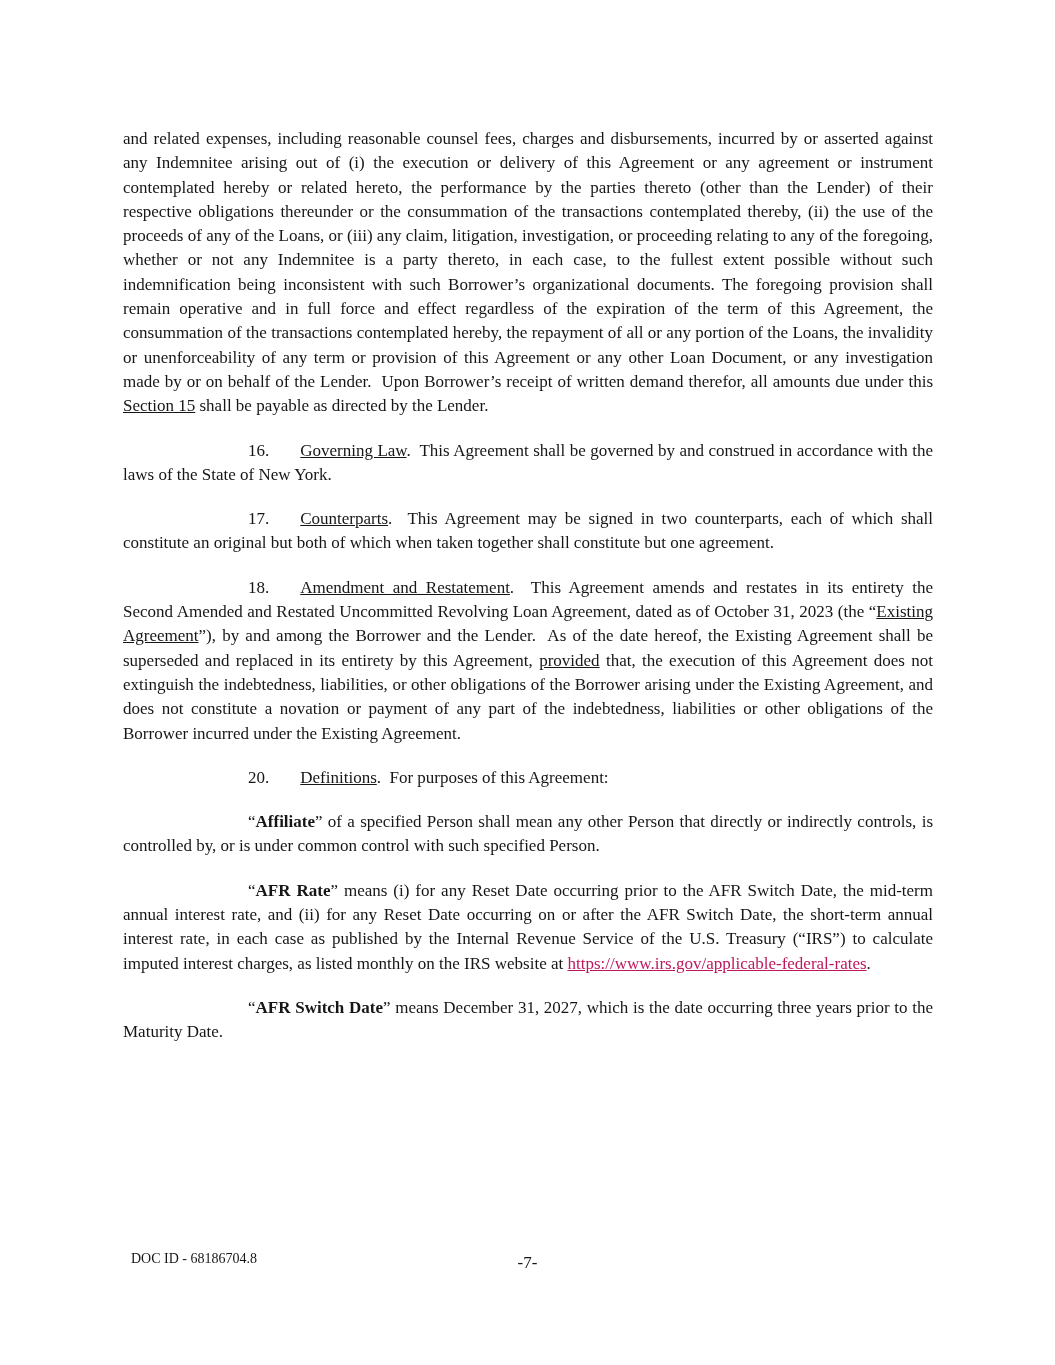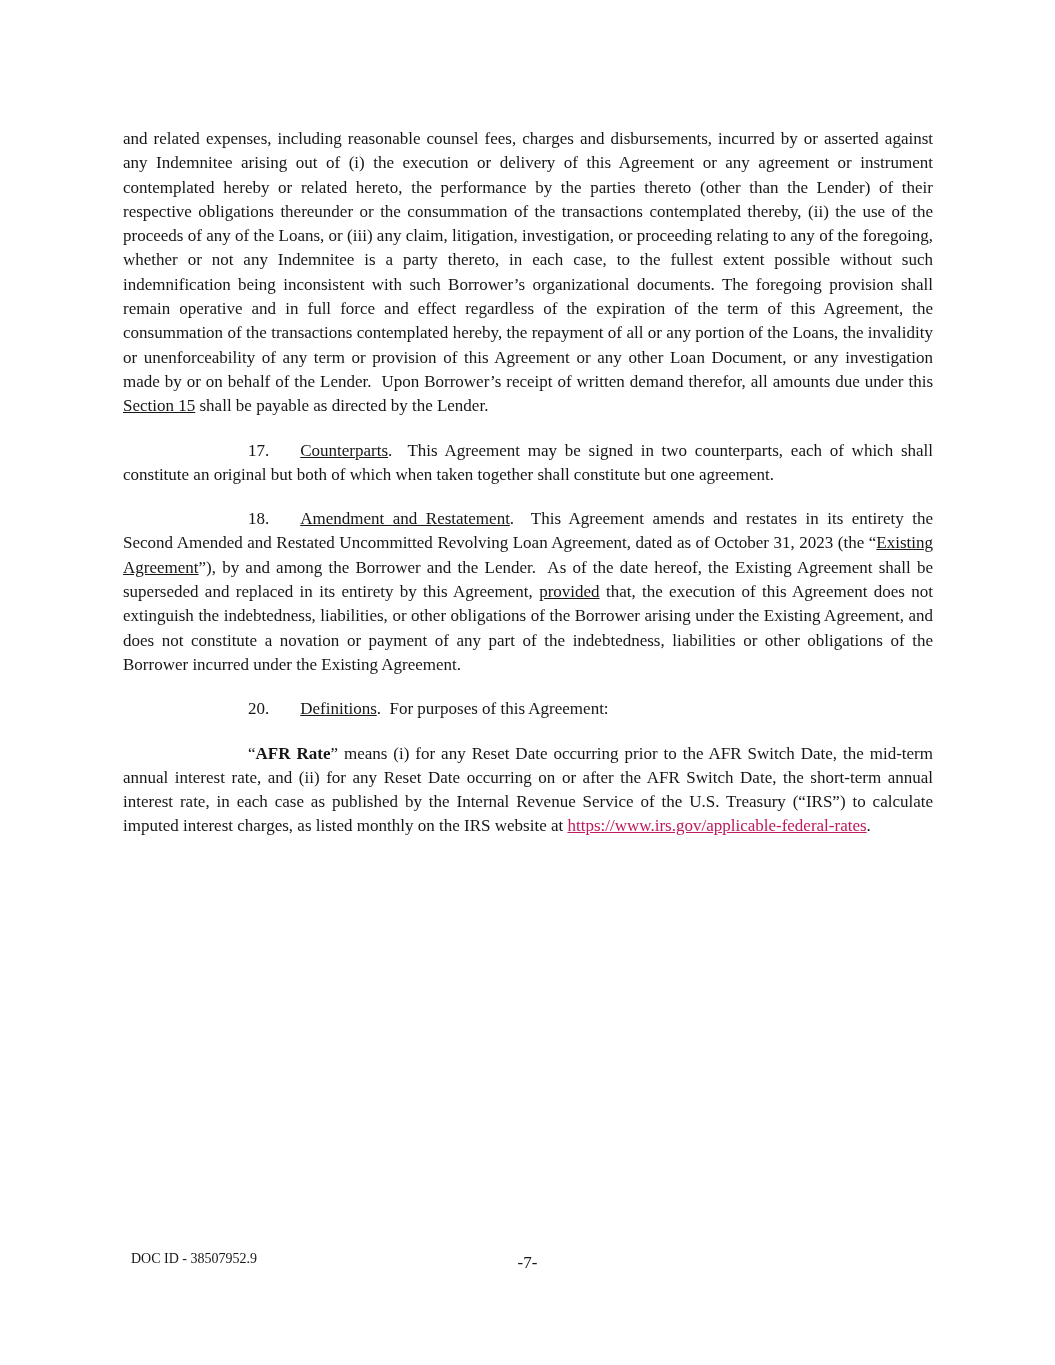--- a/index.html
+++ b/index.html
@@ -58,21 +58,24 @@
     font-size: 17px;
     line-height: 24px;
   }
 </style>
 </head>
 <body>
 
 <div class="page">
   <div class="content">
     <p class="para"><span>and related expenses, including reasonable counsel fees, charges and disbursements, incurred by or asserted against any Indemnitee arising out of (i) the execution or delivery of this Agreement or any agreement or instrument contemplated hereby or related hereto, the performance by the parties thereto (other than the Lender) of their respective obligations thereunder or the consummation of the transactions contemplated thereby, (ii) the use of the proceeds of any of the Loans, or (iii) any claim, litigation, investigation, or proceeding relating to any of the foregoing, whether or not any Indemnitee is a party thereto, in each case, to the fullest extent possible without such indemnification being inconsistent with such Borrower’s organizational documents. The foregoing provision shall remain operative and in full force and effect regardless of the expiration of the term of this Agreement, the consummation of the transactions contemplated hereby, the repayment of all or any portion of the Loans, the invalidity or unenforceability of any term or provision of this Agreement or any other Loan Document, or any investigation made by or on behalf of the Lender.&nbsp; Upon Borrower’s receipt of written demand therefor, all amounts due under this </span><span class="u">Section 15</span><span> shall be payable as directed by the Lender.</span></p>
+    <p class="para indent"><span>16.</span><span class="tab"></span><span class="u">Governing Law</span><span>.&nbsp; This Agreement shall be governed by and construed in accordance with the laws of the State of New York.</span></p>
     <p class="para indent"><span>17.</span><span class="tab"></span><span class="u">Counterparts</span><span>.&nbsp; This Agreement may be signed in two counterparts, each of which shall constitute an original but both of which when taken together shall constitute but one agreement.</span></p>
     <p class="para indent"><span>18.</span><span class="tab"></span><span class="u">Amendment and Restatement</span><span>.&nbsp; This Agreement amends and restates in its entirety the Second Amended and Restated Uncommitted Revolving Loan Agreement, dated as of October 31, 2023 (the “</span><span class="u">Existing Agreement</span><span>”), by and among the Borrower and the Lender.&nbsp; As of the date hereof, the Existing Agreement shall be superseded and replaced in its entirety by this Agreement, </span><span class="u">provided</span><span> that, the execution of this Agreement does not extinguish the indebtedness, liabilities, or other obligations of the Borrower arising under the Existing Agreement, and does not constitute a novation or payment of any part of the indebtedness, liabilities or other obligations of the Borrower incurred under the Existing Agreement.</span></p>
     <p class="para indent"><span>20.</span><span class="tab"></span><span class="u">Definitions</span><span>.&nbsp; For purposes of this Agreement:</span></p>
+    <p class="para indent"><span>“</span><span class="b">Affiliate</span><span>” of a specified Person shall mean any other Person that directly or indirectly controls, is controlled by, or is under common control with such specified Person.</span></p>
     <p class="para indent"><span>“</span><span class="b">AFR Rate</span><span>” means (i) for any Reset Date occurring prior to the AFR Switch Date, the mid-term annual interest rate, and (ii) for any Reset Date occurring on or after the AFR Switch Date, the short-term annual interest rate, in each case as published by the Internal Revenue Service of the U.S. Treasury (“IRS”) to calculate imputed interest charges, as listed monthly on the IRS website at </span><a class="doc-link">https://www.irs.gov/applicable-federal-rates</a><span>.</span></p>
+    <p class="para indent"><span>“</span><span class="b">AFR Switch Date</span><span>” means December 31, 2027, which is the date occurring three years prior to the Maturity Date.</span></p>
   </div>
 
-  <div class="footer-docid">DOC ID - 38507952.9</div>
+  <div class="footer-docid">DOC ID - 68186704.8</div>
   <div class="footer-page">-7-</div>
 </div>
 
 </body></html>

